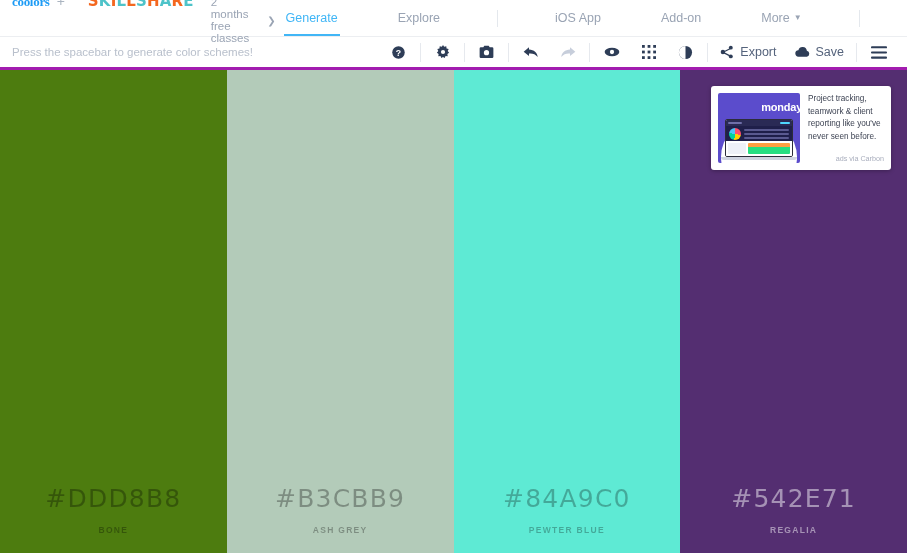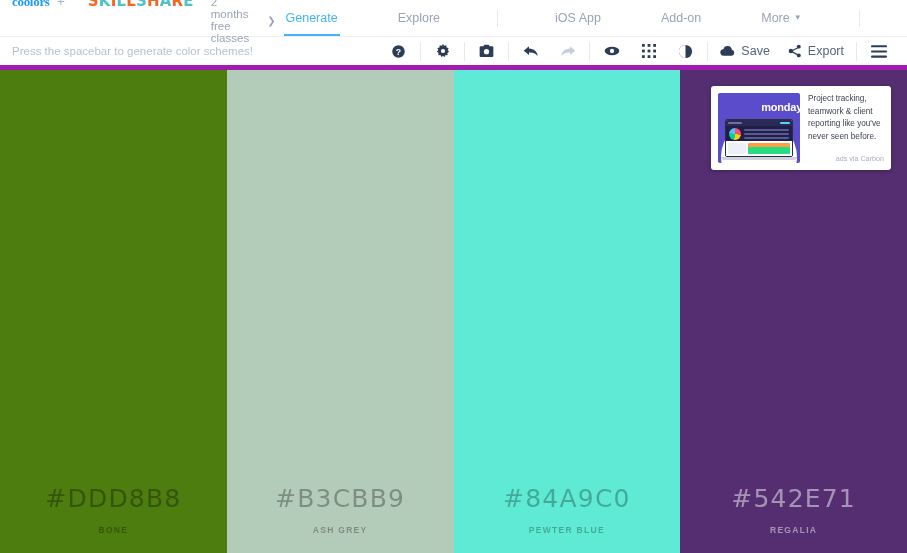--- a/index.html
+++ b/index.html
@@ -55,21 +55,21 @@
     height: 2px; background: #41b6f6;
   }
   .nav-item.signup { color: #41b6f6; font-weight: bold; }
   .nav-sep { width: 1px; height: 17px; background: #e4e8ed; margin: 0 7px; }
   .caret { font-size: 8px; margin-left: 4px; position: relative; top: -1px; }
 
   
   .toolbar {
     height: 33px; flex: 0 0 33px;
     display: flex; align-items: center;
-    background: #ffffff; border-bottom: 5px solid #a21caf;
+    background: #ffffff; border-bottom: 3px solid #a21caf;
     padding: 0 10px 0 12px;
   }
   .hint { font-size: 11.5px; color: #b9c0cc; }
   .tools { margin-left: auto; display: flex; align-items: center; height: 100%; }
   .tool {
     width: 37px; height: 100%; display: flex; align-items: center; justify-content: center;
     cursor: pointer; color: #2e3d57;
   }
   .tool.disabled { color: #c7cedb; cursor: default; }
   .tool-sep { width: 1px; height: 19px; background: #e6e9ee; margin: 0 3px; }
@@ -273,37 +273,37 @@
           <svg width="15" height="15" viewBox="0 0 24 24">
             <circle cx="12" cy="12" r="10.5" fill="currentColor"></circle>
             <path d="M12 1.5a10.5 10.5 0 000 21z" fill="#fff"></path>
           </svg>
         </span>
       </div>
       <div class="tool-sep"></div>
 
       <div class="tool-label">
         <span>
-          <svg width="15" height="12" viewBox="0 0 24 17" fill="currentColor">
-            <path d="M19 16H6a5.2 5.2 0 01-.6-10.4A7 7 0 0119 6.6a4.8 4.8 0 010 9.4z"></path>
-          </svg>
-        </span>
-        <span class="txt">Save</span>
-      </div>
-
-      <div class="tool-label">
-        <span>
           <svg width="14" height="14" viewBox="0 0 24 24" fill="currentColor">
             <circle cx="18.5" cy="4.5" r="3.4"></circle>
               <circle cx="18.5" cy="19.5" r="3.4"></circle>
               <circle cx="5" cy="12" r="3.8"></circle>
             <path d="M6.5 10.6l11-5.6.9 1.9-11 5.6zM7.4 12.6l11 5.6-.9 1.9-11-5.6z"></path>
           </svg>
         </span>
         <span class="txt">Export</span>
+      </div>
+
+      <div class="tool-label">
+        <span>
+          <svg width="15" height="12" viewBox="0 0 24 17" fill="currentColor">
+            <path d="M19 16H6a5.2 5.2 0 01-.6-10.4A7 7 0 0119 6.6a4.8 4.8 0 010 9.4z"></path>
+          </svg>
+        </span>
+        <span class="txt">Save</span>
       </div>
       <div class="tool-sep"></div>
 
       <div class="tool">
         <span>
           <svg width="16" height="13" viewBox="0 0 18 14" fill="currentColor">
             <rect x="0" y="0" width="18" height="2.3" rx="1"></rect>
             <rect x="0" y="5.8" width="18" height="2.3" rx="1"></rect>
             <rect x="0" y="11.6" width="18" height="2.3" rx="1"></rect>
           </svg>

